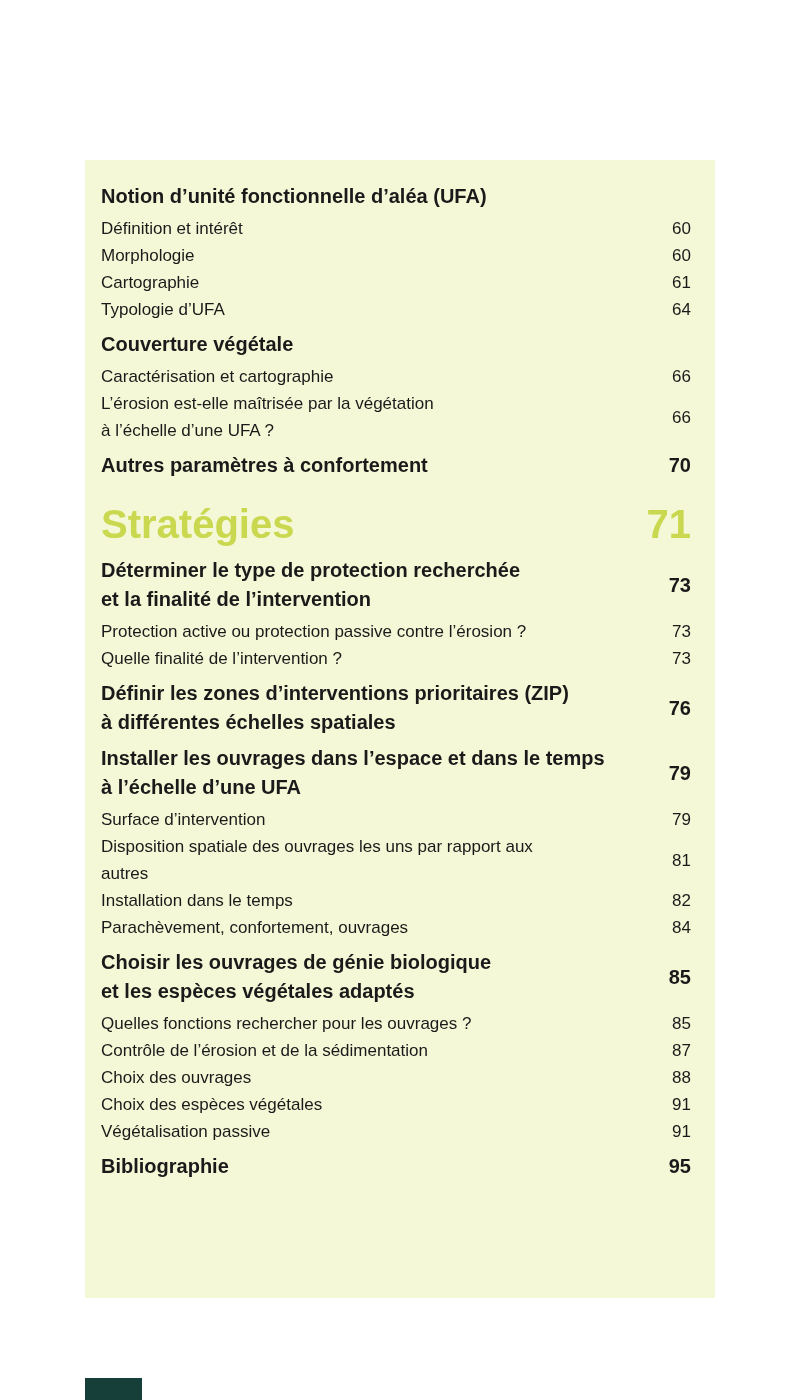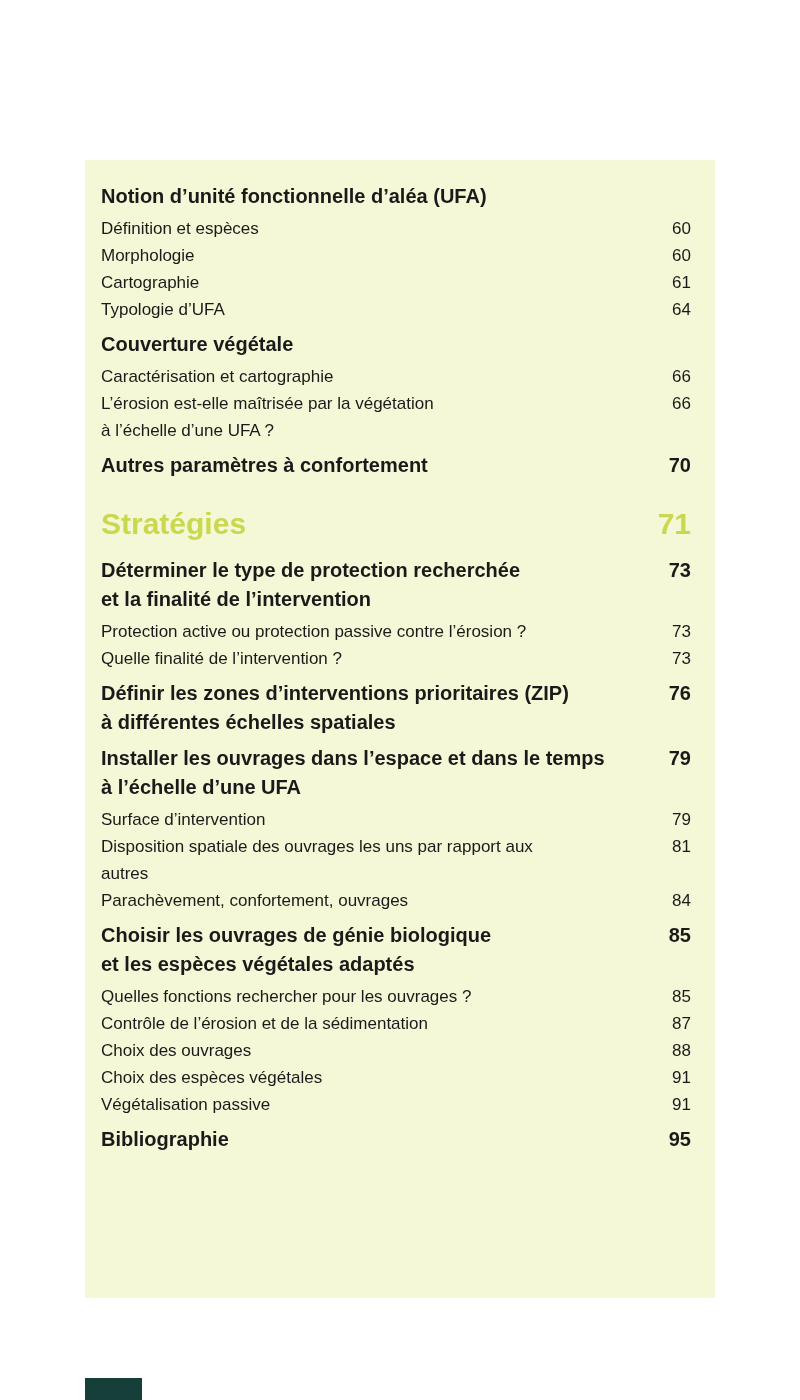--- a/index.html
+++ b/index.html
@@ -22,21 +22,21 @@
     left: 85px;
     top: 160px;
     width: 630px;
     min-height: 1138px;
     box-sizing: border-box;
     background: var(--panel-bg, #f5f8d6);
     padding: 16px 24px 28px 16px;
   }
   .row {
     display: flex;
-    align-items: flex-start;
+    align-items: center;
     color: var(--text-color, #1a1a1a);
   }
   .row .label {
     flex: 1;
     padding-right: 14px;
   }
   .row .page {
     min-width: 42px;
     text-align: right;
     white-space: nowrap;
@@ -47,21 +47,21 @@
   }
   .type-heading {
     font-weight: bold;
     font-size: 20px;
     line-height: 29px;
     margin-top: 7px;
     margin-bottom: 4px;
   }
   .type-chapter {
     font-weight: bold;
-    font-size: 30px;
+    font-size: 40px;
     line-height: 36px;
     margin-top: 26px;
     margin-bottom: 14px;
     color: var(--accent, #c9d84f);
   }
   .row:first-child {
     margin-top: 6px;
   }
   .footer-tab {
     position: absolute;
@@ -76,21 +76,21 @@
 <body style="background: rgb(255, 255, 255);">
 
 <div class="page-wrap">
   <div class="toc-panel">
     <div>
         <div class="row type-heading">
           <div class="label">Notion d’unité fonctionnelle d’aléa (UFA)</div>
           <div class="page"></div>
         </div>
         <div class="row type-item">
-          <div class="label">Définition et espèces</div>
+          <div class="label">Définition et intérêt</div>
           <div class="page">60</div>
         </div>
         <div class="row type-item">
           <div class="label">Morphologie</div>
           <div class="page">60</div>
         </div>
         <div class="row type-item">
           <div class="label">Cartographie</div>
           <div class="page">61</div>
         </div>
@@ -140,20 +140,24 @@
         </div>
         <div class="row type-item">
           <div class="label">Surface d’intervention</div>
           <div class="page">79</div>
         </div>
         <div class="row type-item">
           <div class="label">Disposition spatiale des ouvrages les uns par rapport aux<br>autres</div>
           <div class="page">81</div>
         </div>
         <div class="row type-item">
+          <div class="label">Installation dans le temps</div>
+          <div class="page">82</div>
+        </div>
+        <div class="row type-item">
           <div class="label">Parachèvement, confortement, ouvrages</div>
           <div class="page">84</div>
         </div>
         <div class="row type-heading">
           <div class="label">Choisir les ouvrages de génie biologique<br>et les espèces végétales adaptés</div>
           <div class="page">85</div>
         </div>
         <div class="row type-item">
           <div class="label">Quelles fonctions rechercher pour les ouvrages ?</div>
           <div class="page">85</div>

